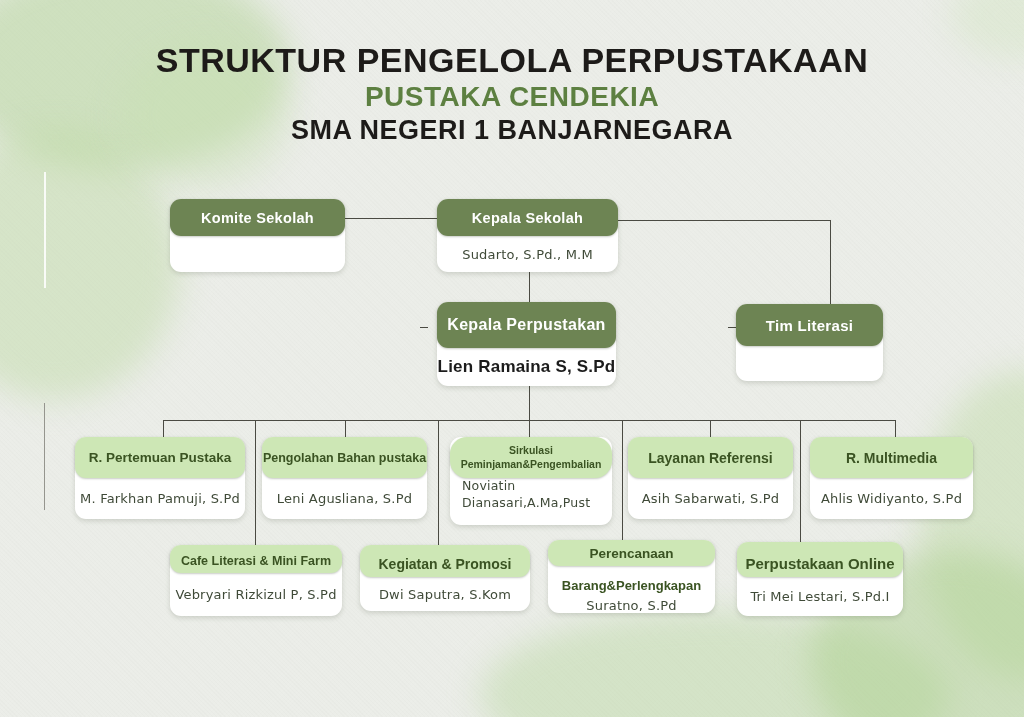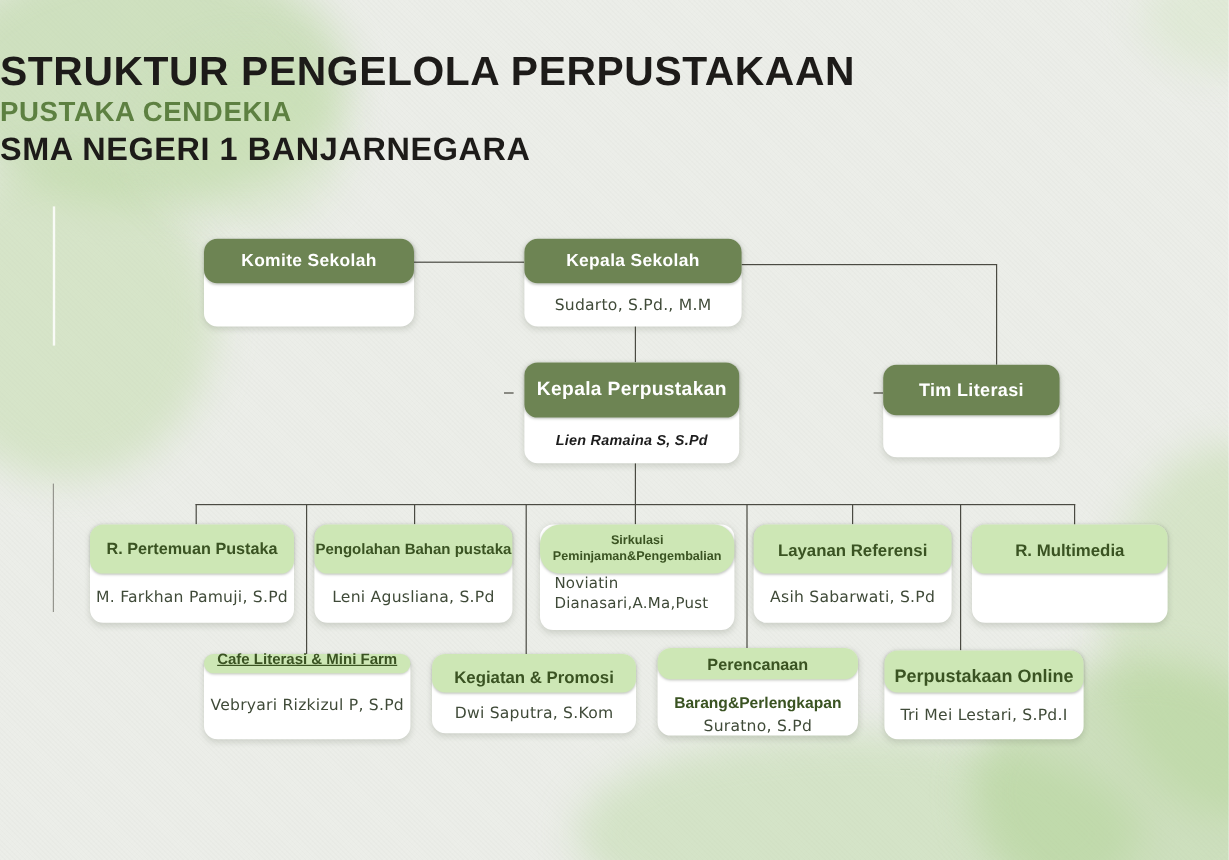--- a/index.html
+++ b/index.html
@@ -4,37 +4,37 @@
 <style>
   html,body{margin:0;padding:0;}
   body{font-family:"Liberation Sans",sans-serif;}
   .stage{position:relative;width:1024px;height:717px;overflow:hidden;
          background:#ebede8;
          background-image:
            repeating-linear-gradient(45deg, rgba(120,120,110,0.025) 0 1px, transparent 1px 3px),
            repeating-linear-gradient(-45deg, rgba(255,255,255,0.05) 0 1px, transparent 1px 3px);}
   .blob{position:absolute;border-radius:50%;filter:blur(16px);pointer-events:none;}
 
-  .titles{position:absolute;left:0;top:40px;width:1024px;}
+  .titles{position:absolute;left:0;top:40px;width:1024px;text-align:center;}
   .t1{font-size:34px;font-weight:800;color:#1d1b19;letter-spacing:.5px;line-height:1.18;}
-  .t2{font-size:23px;font-weight:800;color:#5d8041;letter-spacing:.5px;line-height:1.2;}
+  .t2{font-size:28px;font-weight:800;color:#5d8041;letter-spacing:.5px;line-height:1.2;}
   .t3{font-size:27px;font-weight:800;color:#1d1b19;letter-spacing:.5px;line-height:1.25;}
 
   .card{position:absolute;background:#fff;border-radius:11px;
         box-shadow:0 2px 5px rgba(60,70,50,0.18);display:flex;flex-direction:column;}
   .hdr{display:flex;align-items:center;justify-content:center;border-radius:11px;
        box-shadow:0 1px 2px rgba(40,50,30,0.25);text-align:center;}
   .hdr.dark{background:#6d8453;color:#ffffff;font-weight:700;font-size:14.5px;letter-spacing:.3px;}
   .hdr.light{background:#cde7b5;color:#3a5322;font-weight:800;font-size:13.5px;}
   .hdr.small{font-size:12.5px;}
   .hdr.tiny{flex-direction:column;font-size:10.5px;line-height:1.25;}
   .hdr.bottomed{align-items:flex-end;padding-bottom:5px;box-sizing:border-box;}
   .body{flex:1;display:flex;align-items:center;justify-content:center;flex-direction:column;}
   .nm{font-family:"DejaVu Sans",sans-serif;font-size:13px;color:#3f4a38;letter-spacing:.2px;}
-  .nm.big{font-family:"Liberation Sans",sans-serif;font-weight:700;font-size:12px;color:#1c1c1c;font-style:italic;}
+  .nm.big{font-family:"Liberation Sans",sans-serif;font-weight:700;font-size:17px;color:#1c1c1c;}
   .nm.left{align-self:flex-start;text-align:left;padding-left:12px;line-height:1.35;font-size:12.5px;}
   .hline2{font-weight:800;font-size:13px;color:#3a5322;margin-top:12px;}
   .line{position:absolute;background:#4a4a42;}
   .line.white{background:rgba(255,255,255,0.85);}
   .line.grey{background:#95958e;}
 </style>
 </head>
 <body>
 
 <div class="stage">
@@ -138,24 +138,27 @@
         <span>Layanan Referensi</span>
       </div>
     <div class="body">
         <span class="nm">Asih Sabarwati, S.Pd</span>
       </div>
   </div>
   <div class="card" style="left:810px;top:437px;width:163px;height:82px;">
     <div class="hdr light" style="height:41px;font-size:14px;">
         <span>R. Multimedia</span>
       </div>
+    <div class="body">
+        <span class="nm">Ahlis Widiyanto, S.Pd</span>
+      </div>
   </div>
 
   <div class="card" style="left:170px;top:545px;width:172px;height:71px;">
-    <div class="hdr light small bottomed" style="height:16px;text-decoration:underline;">
+    <div class="hdr light small bottomed" style="height:28px;">
         <span>Cafe Literasi &amp; Mini Farm</span>
       </div>
     <div class="body">
         <span class="nm">Vebryari Rizkizul P, S.Pd</span>
       </div>
   </div>
   <div class="card" style="left:360px;top:545px;width:170px;height:66px;">
     <div class="hdr light bottomed" style="height:32px;font-size:14px;">
         <span>Kegiatan &amp; Promosi</span>
       </div>

